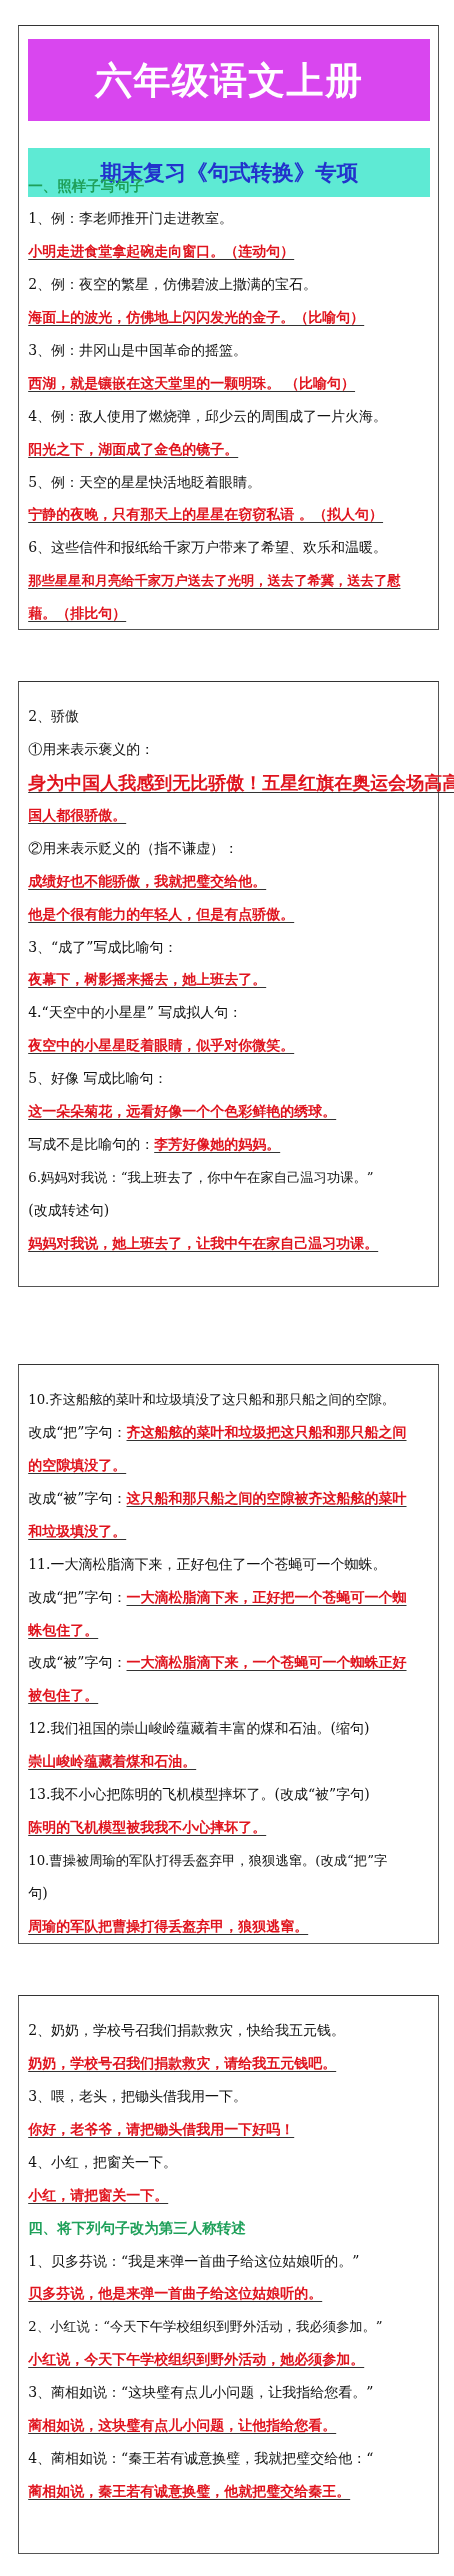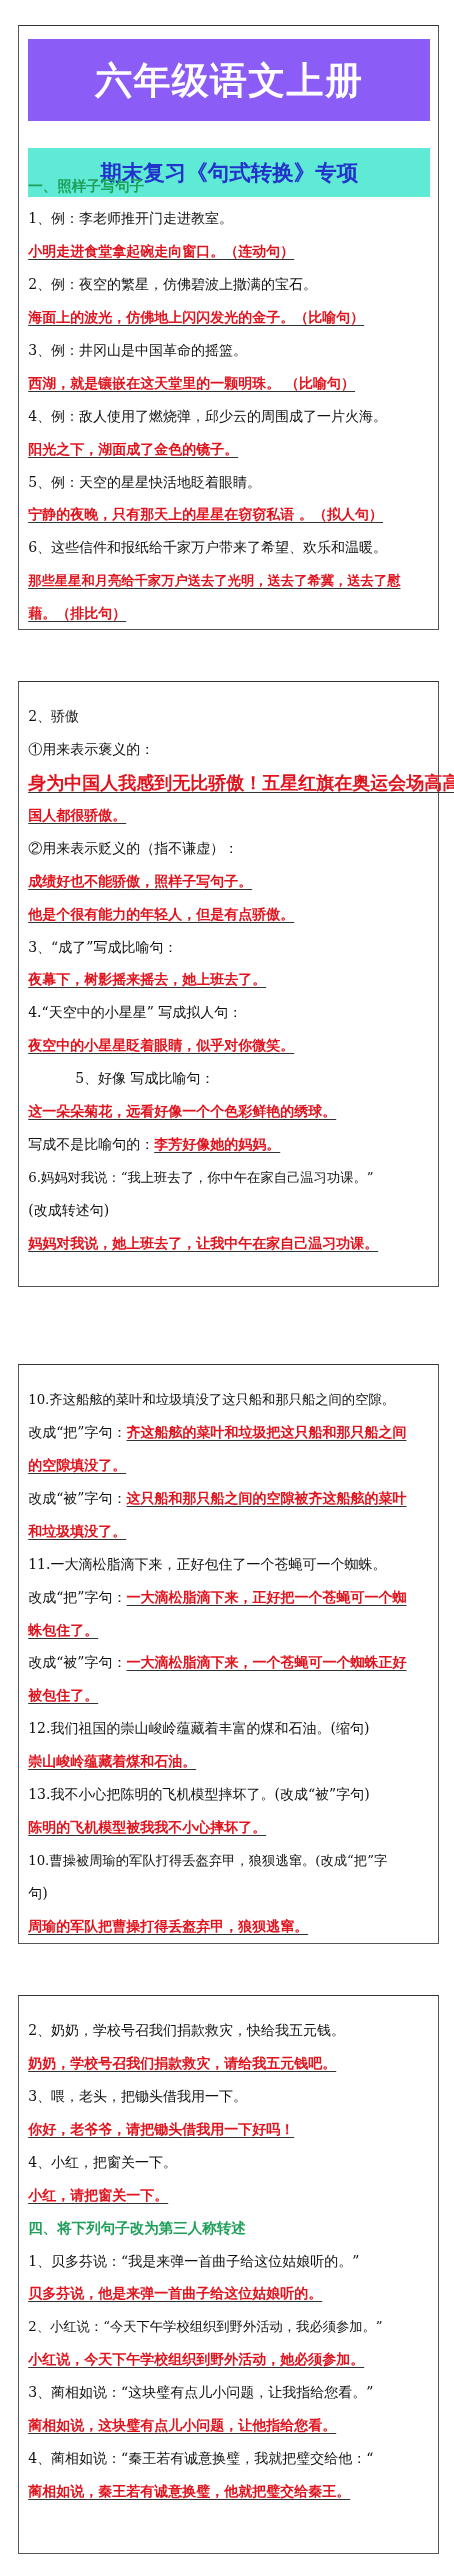--- a/index.html
+++ b/index.html
@@ -2,21 +2,21 @@
 <html style="font-size:10px"><head>
 <meta charset="utf-8">
 <style>
   html, body { margin: 0; padding: 0; background: #ffffff; }
   body { width: 455px; height: 2576px; position: relative; overflow: hidden;
          font-family: "DejaVu Serif", "Liberation Serif", serif; }
   .card { position: absolute; left: 18.3px; width: 421px; border: 0.6px solid #555;
           border-top: 1.3px solid #333; background: #fff; box-sizing: border-box; }
   .card-inner { position: absolute; left: 8.9px; right: 8.9px; }
   .banner { position: absolute; left: 8.9px; width: 402px; height: 82px; top: 12.6px;
-            background: #8b5cf6; color: #fff; text-align: center; }
+            background: #d946ef; color: #fff; text-align: center; }
   .banner-title { font-family: "DejaVu Serif", serif; font-size: 37px; font-weight: bold;
                   line-height: 82px; letter-spacing: 1.3px; }
   .subband { position: absolute; left: 8.9px; width: 402px; height: 49px; top: 95px;
              background: #5eead4; text-align: center; margin-top: 27px; }
   .sub-title { font-family: "DejaVu Serif", serif; font-size: 21.5px; font-weight: bold;
                color: #2233cc; line-height: 49px; }
   .line { position: absolute; left: 0; white-space: nowrap; font-size: 14px; line-height: 19px; }
   .q { color: #111; font-family: "DejaVu Serif", "Liberation Serif", serif; }
   .a { color: #e0141e; font-weight: bold; font-family: "DejaVu Sans", sans-serif;
        text-decoration: underline; text-decoration-color: #333; text-underline-offset: 2.5px;
@@ -61,27 +61,27 @@
 <div class="card" style="top:25px;height:605px;border:none;background:transparent;pointer-events:none;">
 </div>
 
 <div class="card" style="top:681px;height:606px;">
   <div class="card-inner" style="top:0;">
     <div class="line q" style="top:25px;">2、骄傲</div>
     <div class="line q" style="top:58px;">①用来表示褒义的：</div>
     <div class="line a" style="top:91px;font-size:18px;">身为中国人我感到无比骄傲！五星红旗在奥运会场高高飘扬，中</div>
     <div class="line a" style="top:124px;">国人都很骄傲。</div>
     <div class="line q" style="top:157px;">②用来表示贬义的（指不谦虚）：</div>
-    <div class="line a" style="top:190px;">成绩好也不能骄傲，照样子写句子。</div>
+    <div class="line a" style="top:190px;">成绩好也不能骄傲，我就把璧交给他。</div>
     <div class="line a" style="top:223px;">他是个很有能力的年轻人，但是有点骄傲。</div>
     <div class="line q" style="top:256px;">3、“成了”写成比喻句：</div>
     <div class="line a" style="top:288px;">夜幕下，树影摇来摇去，她上班去了。</div>
     <div class="line q" style="top:321px;">4.“天空中的小星星” 写成拟人句：</div>
     <div class="line a" style="top:354px;">夜空中的小星星眨着眼睛，似乎对你微笑。</div>
-    <div class="line q" style="top:387px;margin-left:47px;">5、好像 写成比喻句：</div>
+    <div class="line q" style="top:387px;">5、好像 写成比喻句：</div>
     <div class="line a" style="top:420px;">这一朵朵菊花，远看好像一个个色彩鲜艳的绣球。</div>
     <div class="line q" style="top:453px;">
       <span>写成不是比喻句的：</span><span class="inline-a">李芳好像她的妈妈。</span>
     </div>
     <div class="line q" style="top:486px;font-size:13.3px;">6.妈妈对我说：“我上班去了，你中午在家自己温习功课。”</div>
     <div class="line q" style="top:519px;">(改成转述句)</div>
     <div class="line a" style="top:552px;">妈妈对我说，她上班去了，让我中午在家自己温习功课。</div>
   </div>
 </div>
 

